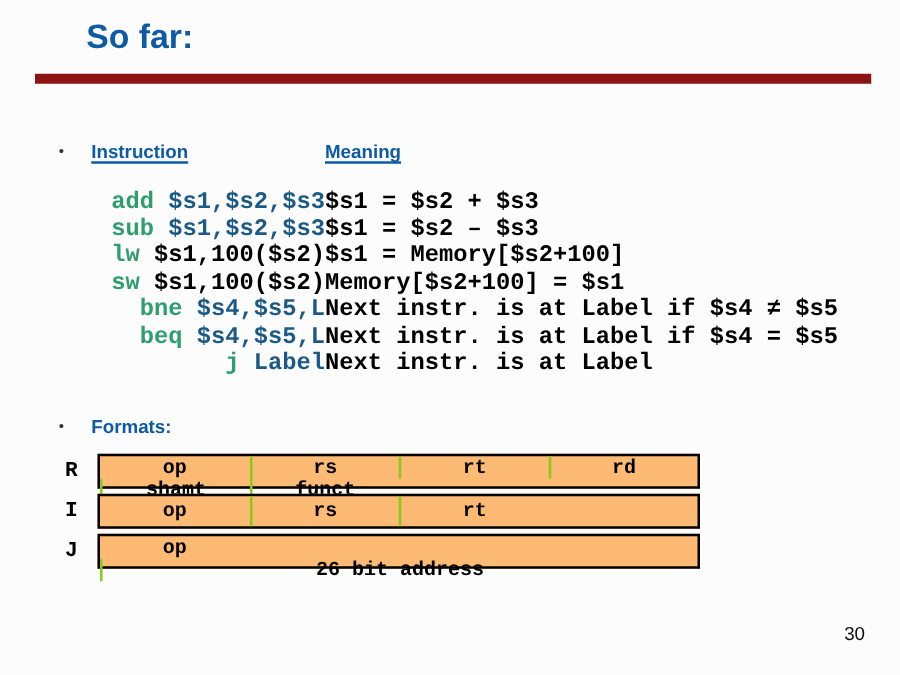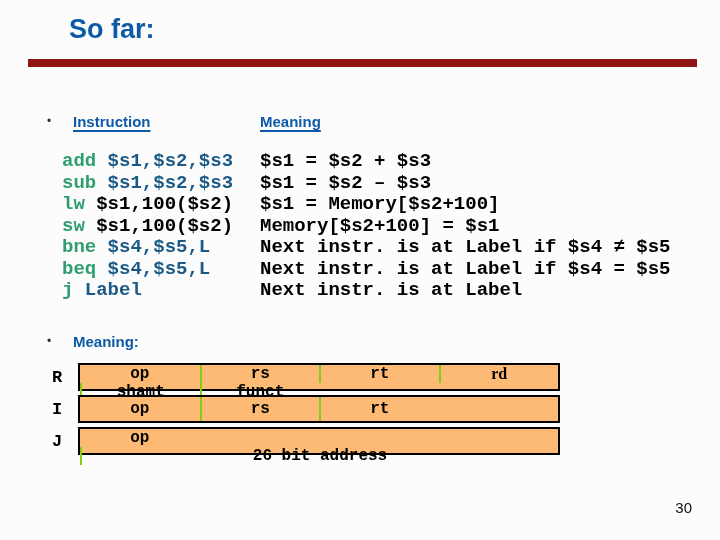--- a/index.html
+++ b/index.html
@@ -41,21 +41,21 @@
     text-underline-offset: 3px;
   }
   .col-headers .h-meaning { position: absolute; left: 187px; top: 0; white-space: nowrap; }
   .code-block {
     position: absolute; left: 62px; top: 151px;
     font-family: "Liberation Mono", "DejaVu Sans Mono", monospace;
     font-weight: bold; font-size: 19px; line-height: 21.5px;
     white-space: pre; color: var(--ink);
   }
   .code-line { display: flex; }
-  .instr-text { width: 198px; flex: 0 0 198px; }
+  .instr-text { width: 198px; flex: 0 0 198px; text-align: right; }
   .mnemonic { color: var(--mnemonic-green); }
   .operands.blue { color: var(--operand-blue); }
   .operands.black { color: var(--ink); }
   .meaning-text { color: var(--ink); }
   .formats-label {
     position: absolute; left: 73px; top: 333px;
     font-size: 15px; font-weight: bold; color: var(--title-blue);
   }
   .fmt-row {
     position: absolute; left: 52px; width: 508px; height: 28px;
@@ -97,30 +97,30 @@
 
 <div class="bullet b1">•</div>
 <div class="col-headers">
   <span class="h-instr">Instruction</span>
   <span class="h-meaning">Meaning</span>
 </div>
 
 <div class="code-block"><div class="code-line"><span class="instr-text"><span class="mnemonic">add</span><span class="operands blue"> $s1,$s2,$s3</span></span><span class="meaning-text">$s1 = $s2 + $s3</span></div><div class="code-line"><span class="instr-text"><span class="mnemonic">sub</span><span class="operands blue"> $s1,$s2,$s3</span></span><span class="meaning-text">$s1 = $s2 – $s3</span></div><div class="code-line"><span class="instr-text"><span class="mnemonic">lw</span><span class="operands black"> $s1,100($s2)</span></span><span class="meaning-text">$s1 = Memory[$s2+100]</span></div><div class="code-line"><span class="instr-text"><span class="mnemonic">sw</span><span class="operands black"> $s1,100($s2)</span></span><span class="meaning-text">Memory[$s2+100] = $s1</span></div><div class="code-line"><span class="instr-text"><span class="mnemonic">bne</span><span class="operands blue"> $s4,$s5,L</span></span><span class="meaning-text">Next instr. is at Label if $s4 ≠ $s5</span></div><div class="code-line"><span class="instr-text"><span class="mnemonic">beq</span><span class="operands blue"> $s4,$s5,L</span></span><span class="meaning-text">Next instr. is at Label if $s4 = $s5</span></div><div class="code-line"><span class="instr-text"><span class="mnemonic">j</span><span class="operands blue"> Label</span></span><span class="meaning-text">Next instr. is at Label</span></div></div>
 
 <div class="bullet b2">•</div>
-<div class="formats-label">Meaning:</div>
+<div class="formats-label">Formats:</div>
 
 <div class="fmt-rows-anchor">
     <div class="fmt-row r0">
       <div class="fmt-label">R</div>
       <div class="fmt-grid">
         <div class="fmt-cell" style="grid-column: span 1;">op</div>
         <div class="fmt-cell" style="grid-column: span 1;">rs</div>
         <div class="fmt-cell" style="grid-column: span 1;">rt</div>
-        <div class="fmt-cell" style="grid-column: span 1; font-family: Liberation Serif, serif;">rd</div>
+        <div class="fmt-cell" style="grid-column: span 1;">rd</div>
         <div class="fmt-cell" style="grid-column: span 1;">shamt</div>
         <div class="fmt-cell" style="grid-column: span 1;">funct</div>
       </div>
     </div>
     <div class="fmt-row r1">
       <div class="fmt-label">I</div>
       <div class="fmt-grid">
         <div class="fmt-cell" style="grid-column: span 1;">op</div>
         <div class="fmt-cell" style="grid-column: span 1;">rs</div>
         <div class="fmt-cell" style="grid-column: span 1;">rt</div>

